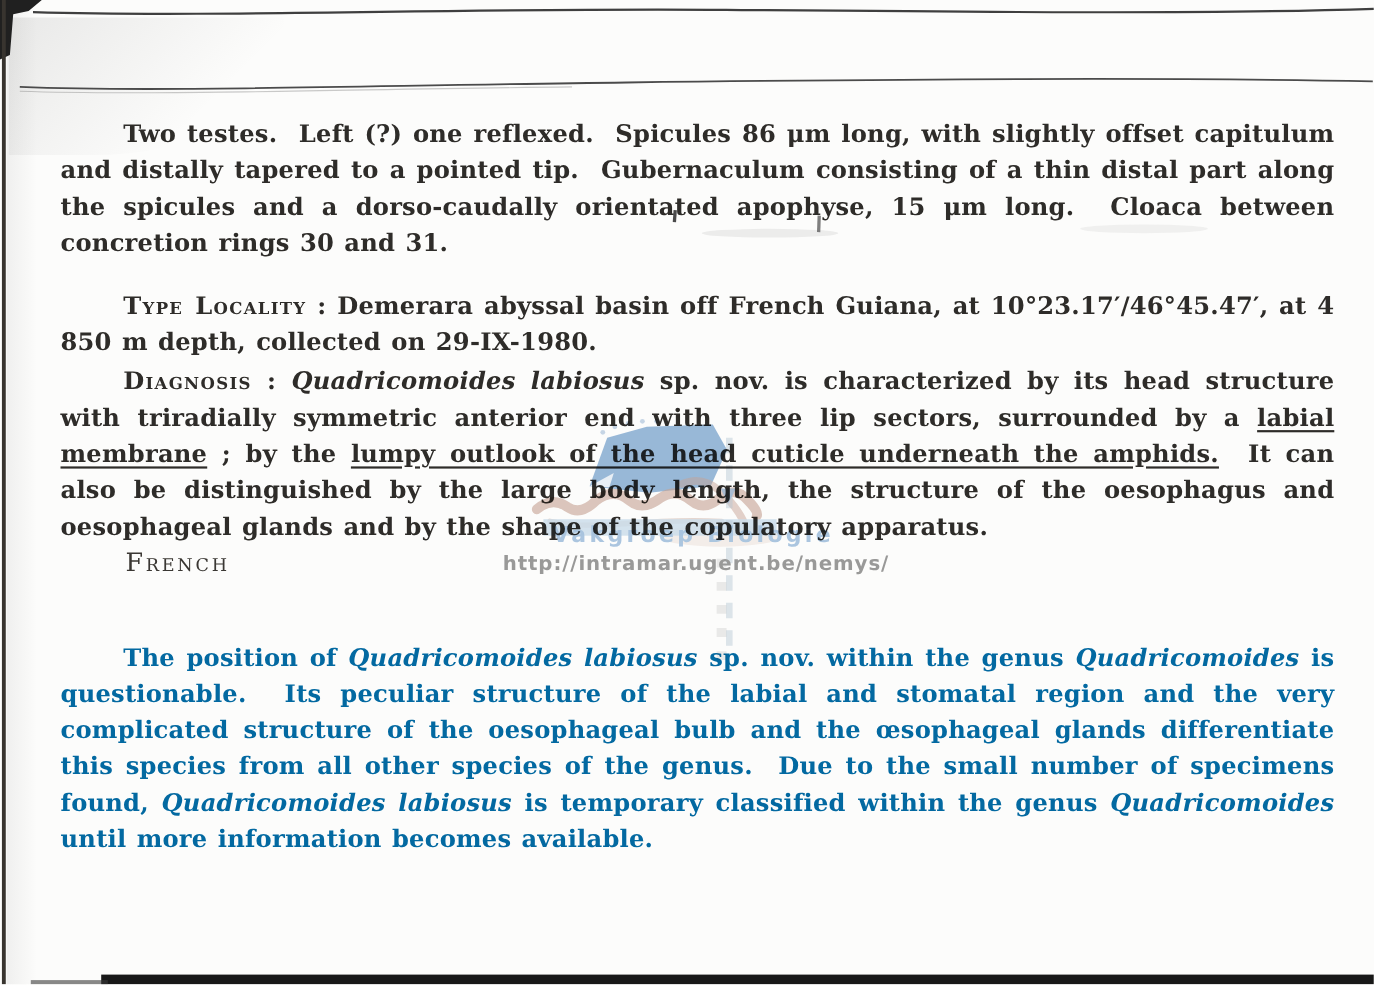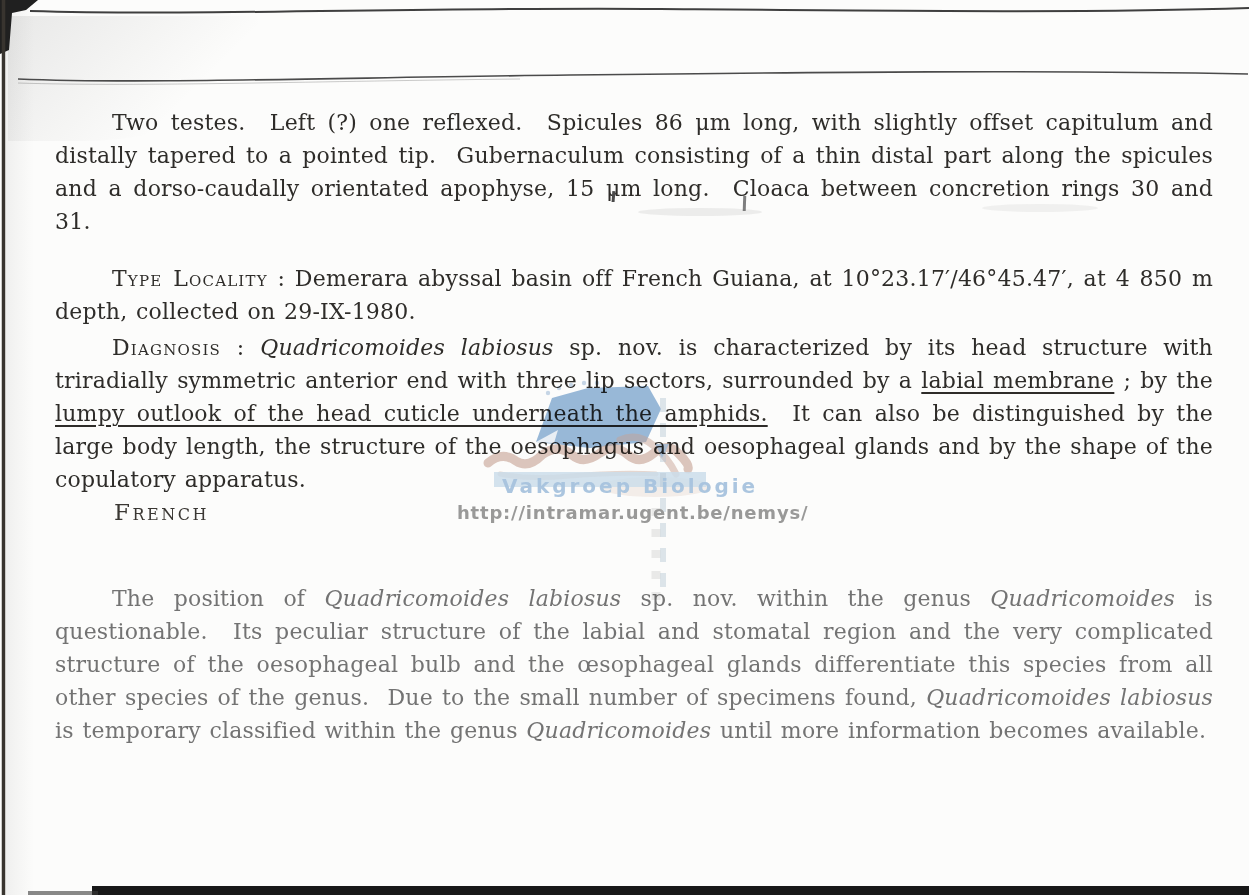--- a/index.html
+++ b/index.html
@@ -19,26 +19,26 @@
   .left-wash{
     position:absolute;left:6px;top:0;width:28px;height:100%;z-index:1;
     background:linear-gradient(90deg,rgba(40,40,40,.06),rgba(40,40,40,0));
   }
 
   
   .para{
     position:absolute;left:55px;width:1158px;z-index:2;
     font-size:22px;line-height:33px;color:#2e2c29;
     text-align:justify;text-indent:57px;
-    letter-spacing:.2px;word-spacing:1.5px;
+    letter-spacing:.2px;word-spacing:1.5px;font-weight:bold;
   }
   #p-description{top:84px;}
   #p-type-locality{top:240px;}
   #p-diagnosis{top:309px;}
-  #p-remark-body{top:560px;color:#737373;}
+  #p-remark-body{top:560px;color:#0369a1;}
   .section-heading{
     position:absolute;left:114px;top:499px;z-index:2;
     font-size:23px;color:#3a3733;
     font-variant:small-caps;letter-spacing:2.5px;
   }
   .r-n{}
   .r-i{font-style:italic;}
   .r-u{text-decoration:underline;text-decoration-thickness:1.8px;text-underline-offset:4px;}
   .r-sc{font-variant:small-caps;letter-spacing:1.2px;}
 

